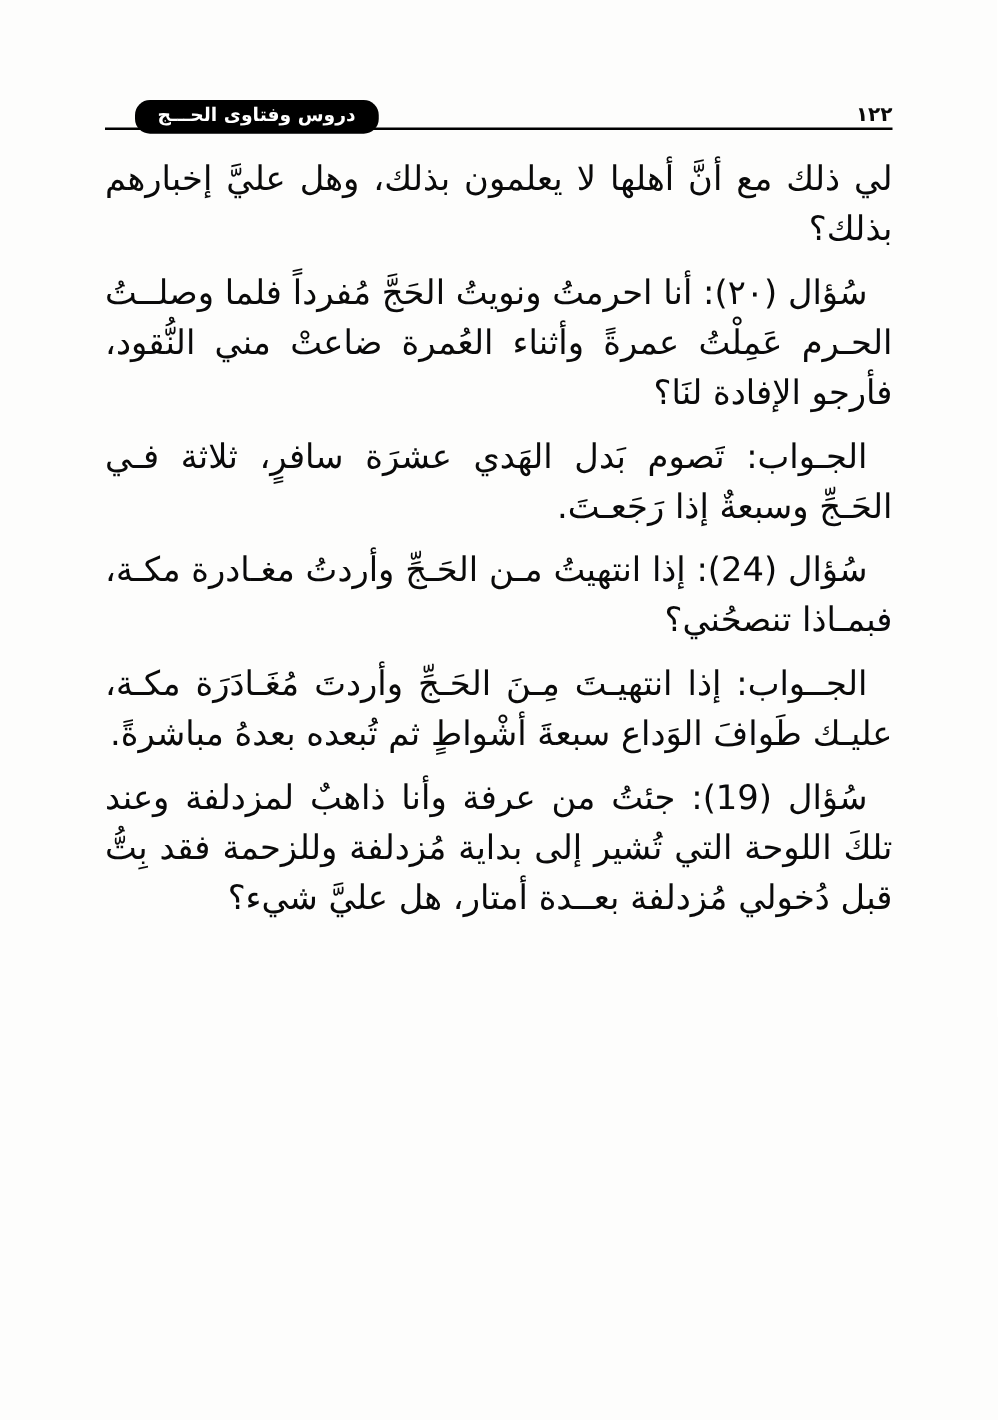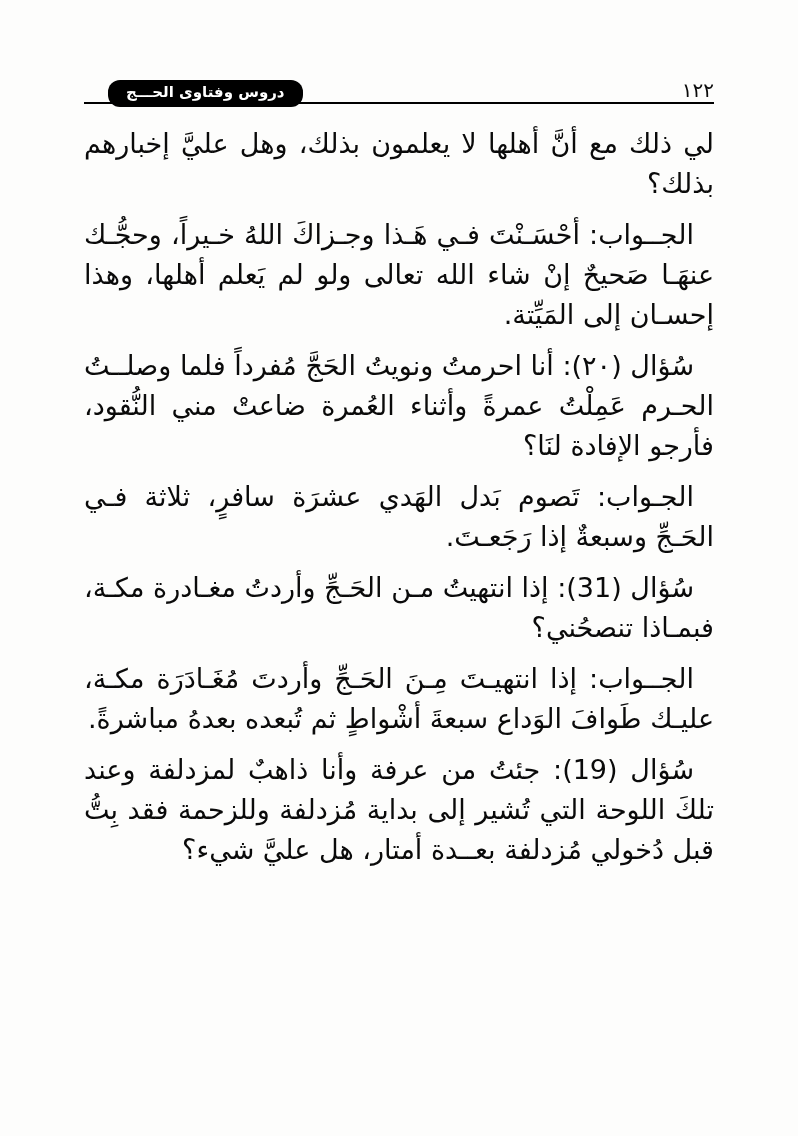--- a/index.html
+++ b/index.html
@@ -44,22 +44,22 @@
     line-height: 1;
     padding: 5px 18px 7px 18px;
     border-radius: 12px;
     letter-spacing: 0.5px;
     white-space: nowrap;
   }
   .page-number {
     position: absolute;
     right: 0px;
     bottom: 4px;
-    font-weight: normal;
-    font-size: 20px;
+    font-weight: bold;
+    font-size: 16px;
     line-height: 1;
     margin-top: 12px;
   }
   
   .content {
     position: absolute;
     top: 124px;
     right: 84px;
     left: 84px;
     direction: rtl;
@@ -81,21 +81,20 @@
 <div class="page">
 
   <div class="header">
     <div class="header-rule"></div>
     <div class="title-pill">دروس وفتاوى الحـــج</div>
     <div class="page-number">١٢٢</div>
   </div>
 
   <div class="content">
     <p class="no-indent">لي ذلك مع أنَّ أهلها لا يعلمون بذلك، وهل عليَّ إخبارهم بذلك؟</p>
-    <p>الجــواب: أحْسَـنْتَ فـي هَـذا وجـزاكَ اللهُ خـيراً، وحجُّـك عنهَـا صَحيحٌ إنْ شاء الله تعالى ولو لم يَعلم أهلها، وهذا إحسـان إلى المَيِّتة.</p>
     <p>سُؤال (٢٠): أنا احرمتُ ونويتُ الحَجَّ مُفرداً فلما وصلــتُ الحـرم عَمِلْتُ عمرةً وأثناء العُمرة ضاعتْ مني النُّقود، فأرجو الإفادة لنَا؟</p>
     <p>الجـواب: تَصوم بَدل الهَدي عشرَة سافرٍ، ثلاثة فـي الحَـجِّ وسبعةٌ إذا رَجَعـتَ.</p>
-    <p>سُؤال (31): إذا انتهيتُ مـن الحَـجِّ وأردتُ مغـادرة مكـة، فبمـاذا تنصحُني؟</p>
+    <p>سُؤال (24): إذا انتهيتُ مـن الحَـجِّ وأردتُ مغـادرة مكـة، فبمـاذا تنصحُني؟</p>
     <p>الجــواب: إذا انتهيـتَ مِـنَ الحَـجِّ وأردتَ مُغَـادَرَة مكـة، عليـك طَوافَ الوَداع سبعةَ أشْواطٍ ثم تُبعده بعدهُ مباشرةً.</p>
     <p>سُؤال (19): جئتُ من عرفة وأنا ذاهبٌ لمزدلفة وعند تلكَ اللوحة التي تُشير إلى بداية مُزدلفة وللزحمة فقد بِتُّ قبل دُخولي مُزدلفة بعــدة أمتار، هل عليَّ شيء؟</p>
   </div>
 
 </div>
 
 </body></html>

